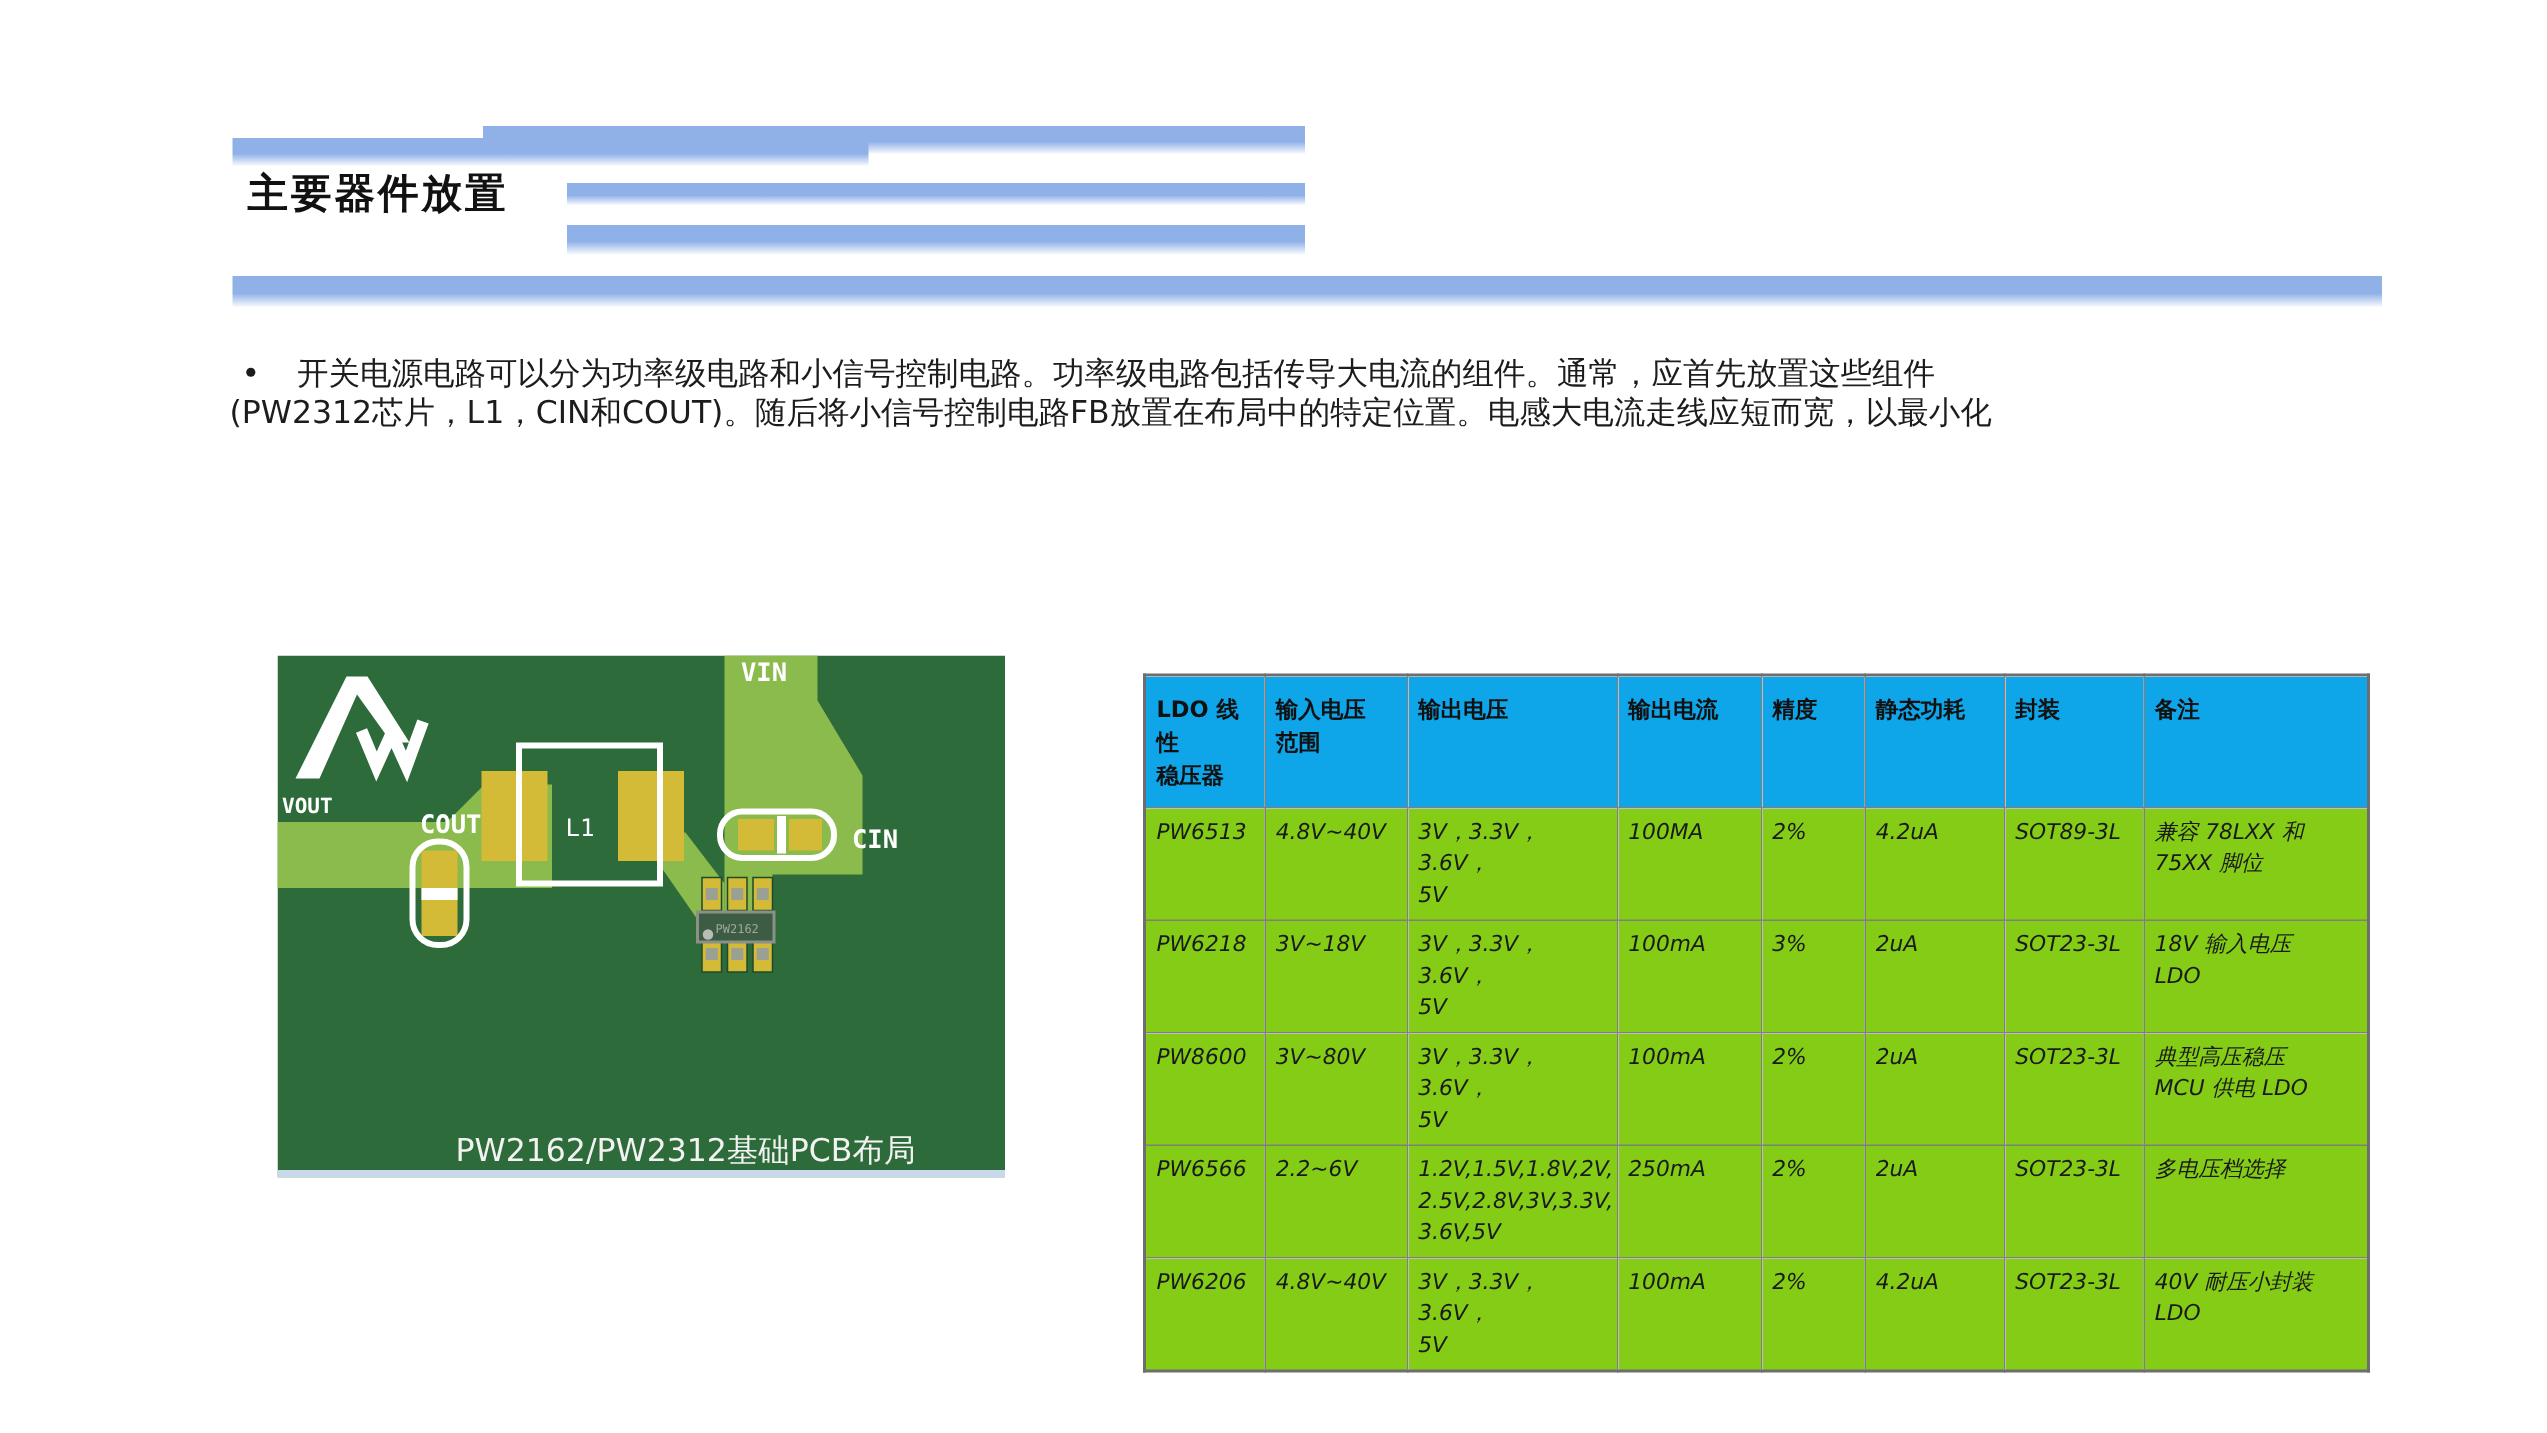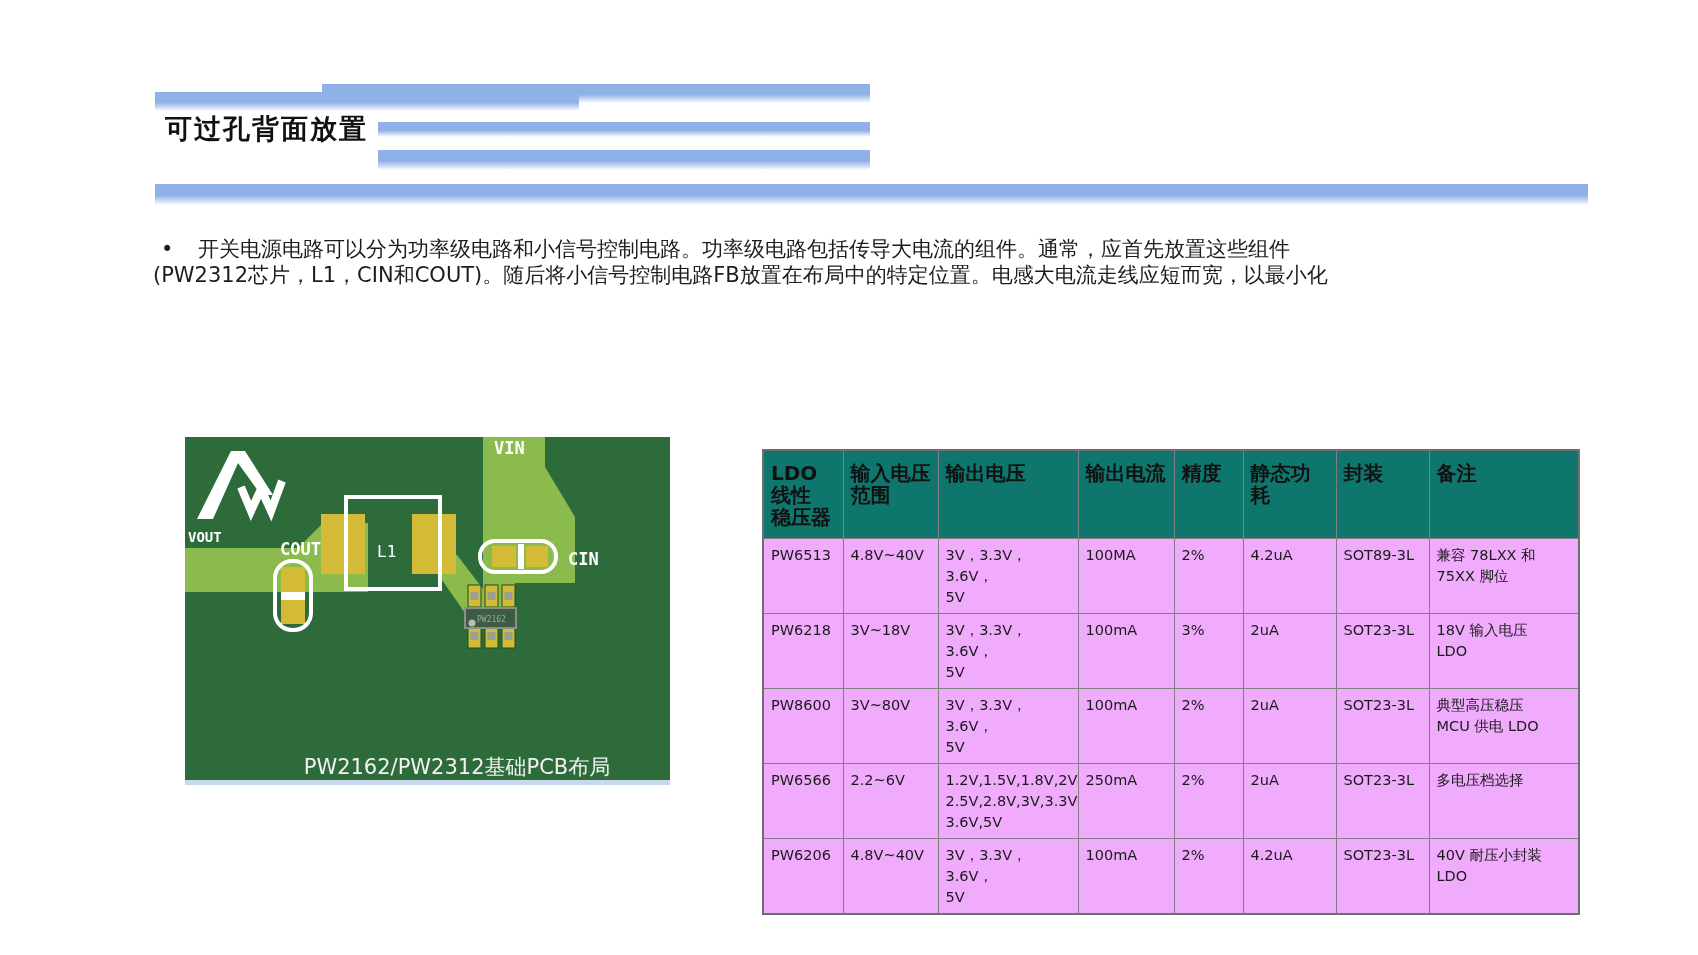--- a/index.html
+++ b/index.html
@@ -24,37 +24,37 @@
   .b{font-weight:bold;}
   
   #pcb-figure{position:absolute;left:185px;top:437px;width:485px;height:348px;}
   
   #spec-table-wrap{position:absolute;left:762px;top:449px;}
   table.spec{border-collapse:collapse;table-layout:fixed;width:816px;border:2px solid #6e6e6e;}
   table.spec th,table.spec td{
     border:1px solid #7f7f7f;vertical-align:top;text-align:left;
     white-space:pre-line;overflow:hidden;
   }
-  table.spec th{background:#0f766e;font-weight:bold;font-size:20px;line-height:22px;padding:11px 6px 10px 7px;color:#111;}
-  table.spec td{background:#f0abfc;font-size:14.5px;line-height:21px;padding:6px 6px 5px 7px;color:#1a1a1a;}
+  table.spec th{background:#0ea5e9;font-weight:bold;font-size:15px;line-height:22px;padding:11px 6px 10px 7px;color:#111;}
+  table.spec td{background:#84cc16;font-size:14.5px;line-height:21px;padding:6px 6px 5px 7px;color:#1a1a1a;font-style:italic;}
   
   #watermark{position:absolute;left:1553px;top:969px;font-size:14px;color:#0f766e;}
 </style>
 </head>
 <body>
 
 <div id="canvas">
 
   <div class="bar" id="bar-a"></div>
   <div class="bar" id="bar-b"></div>
   <div class="bar" id="bar-c"></div>
   <div class="bar" id="bar-d"></div>
   <div class="bar" id="bar-e"></div>
 
-  <div id="page-title">可过孔背面放置</div>
+  <div id="page-title">主要器件放置</div>
 
   <div class="para" id="bullet-1">
     <div><span class="marker">•</span><span>开关电源电路可以分为功率级电路和小信号控制电路。功率级电路包括传导大电流的组件。通常，应首先放置这些组件</span></div>
     <div>(PW2312芯片，L1，CIN和COUT)。随后将小信号控制电路FB放置在布局中的特定位置。电感大电流走线应短而宽，以最小化</div>
   </div>
 
 
   <div id="pcb-figure">
     <svg width="485" height="348" viewBox="0 0 485 348">
 

